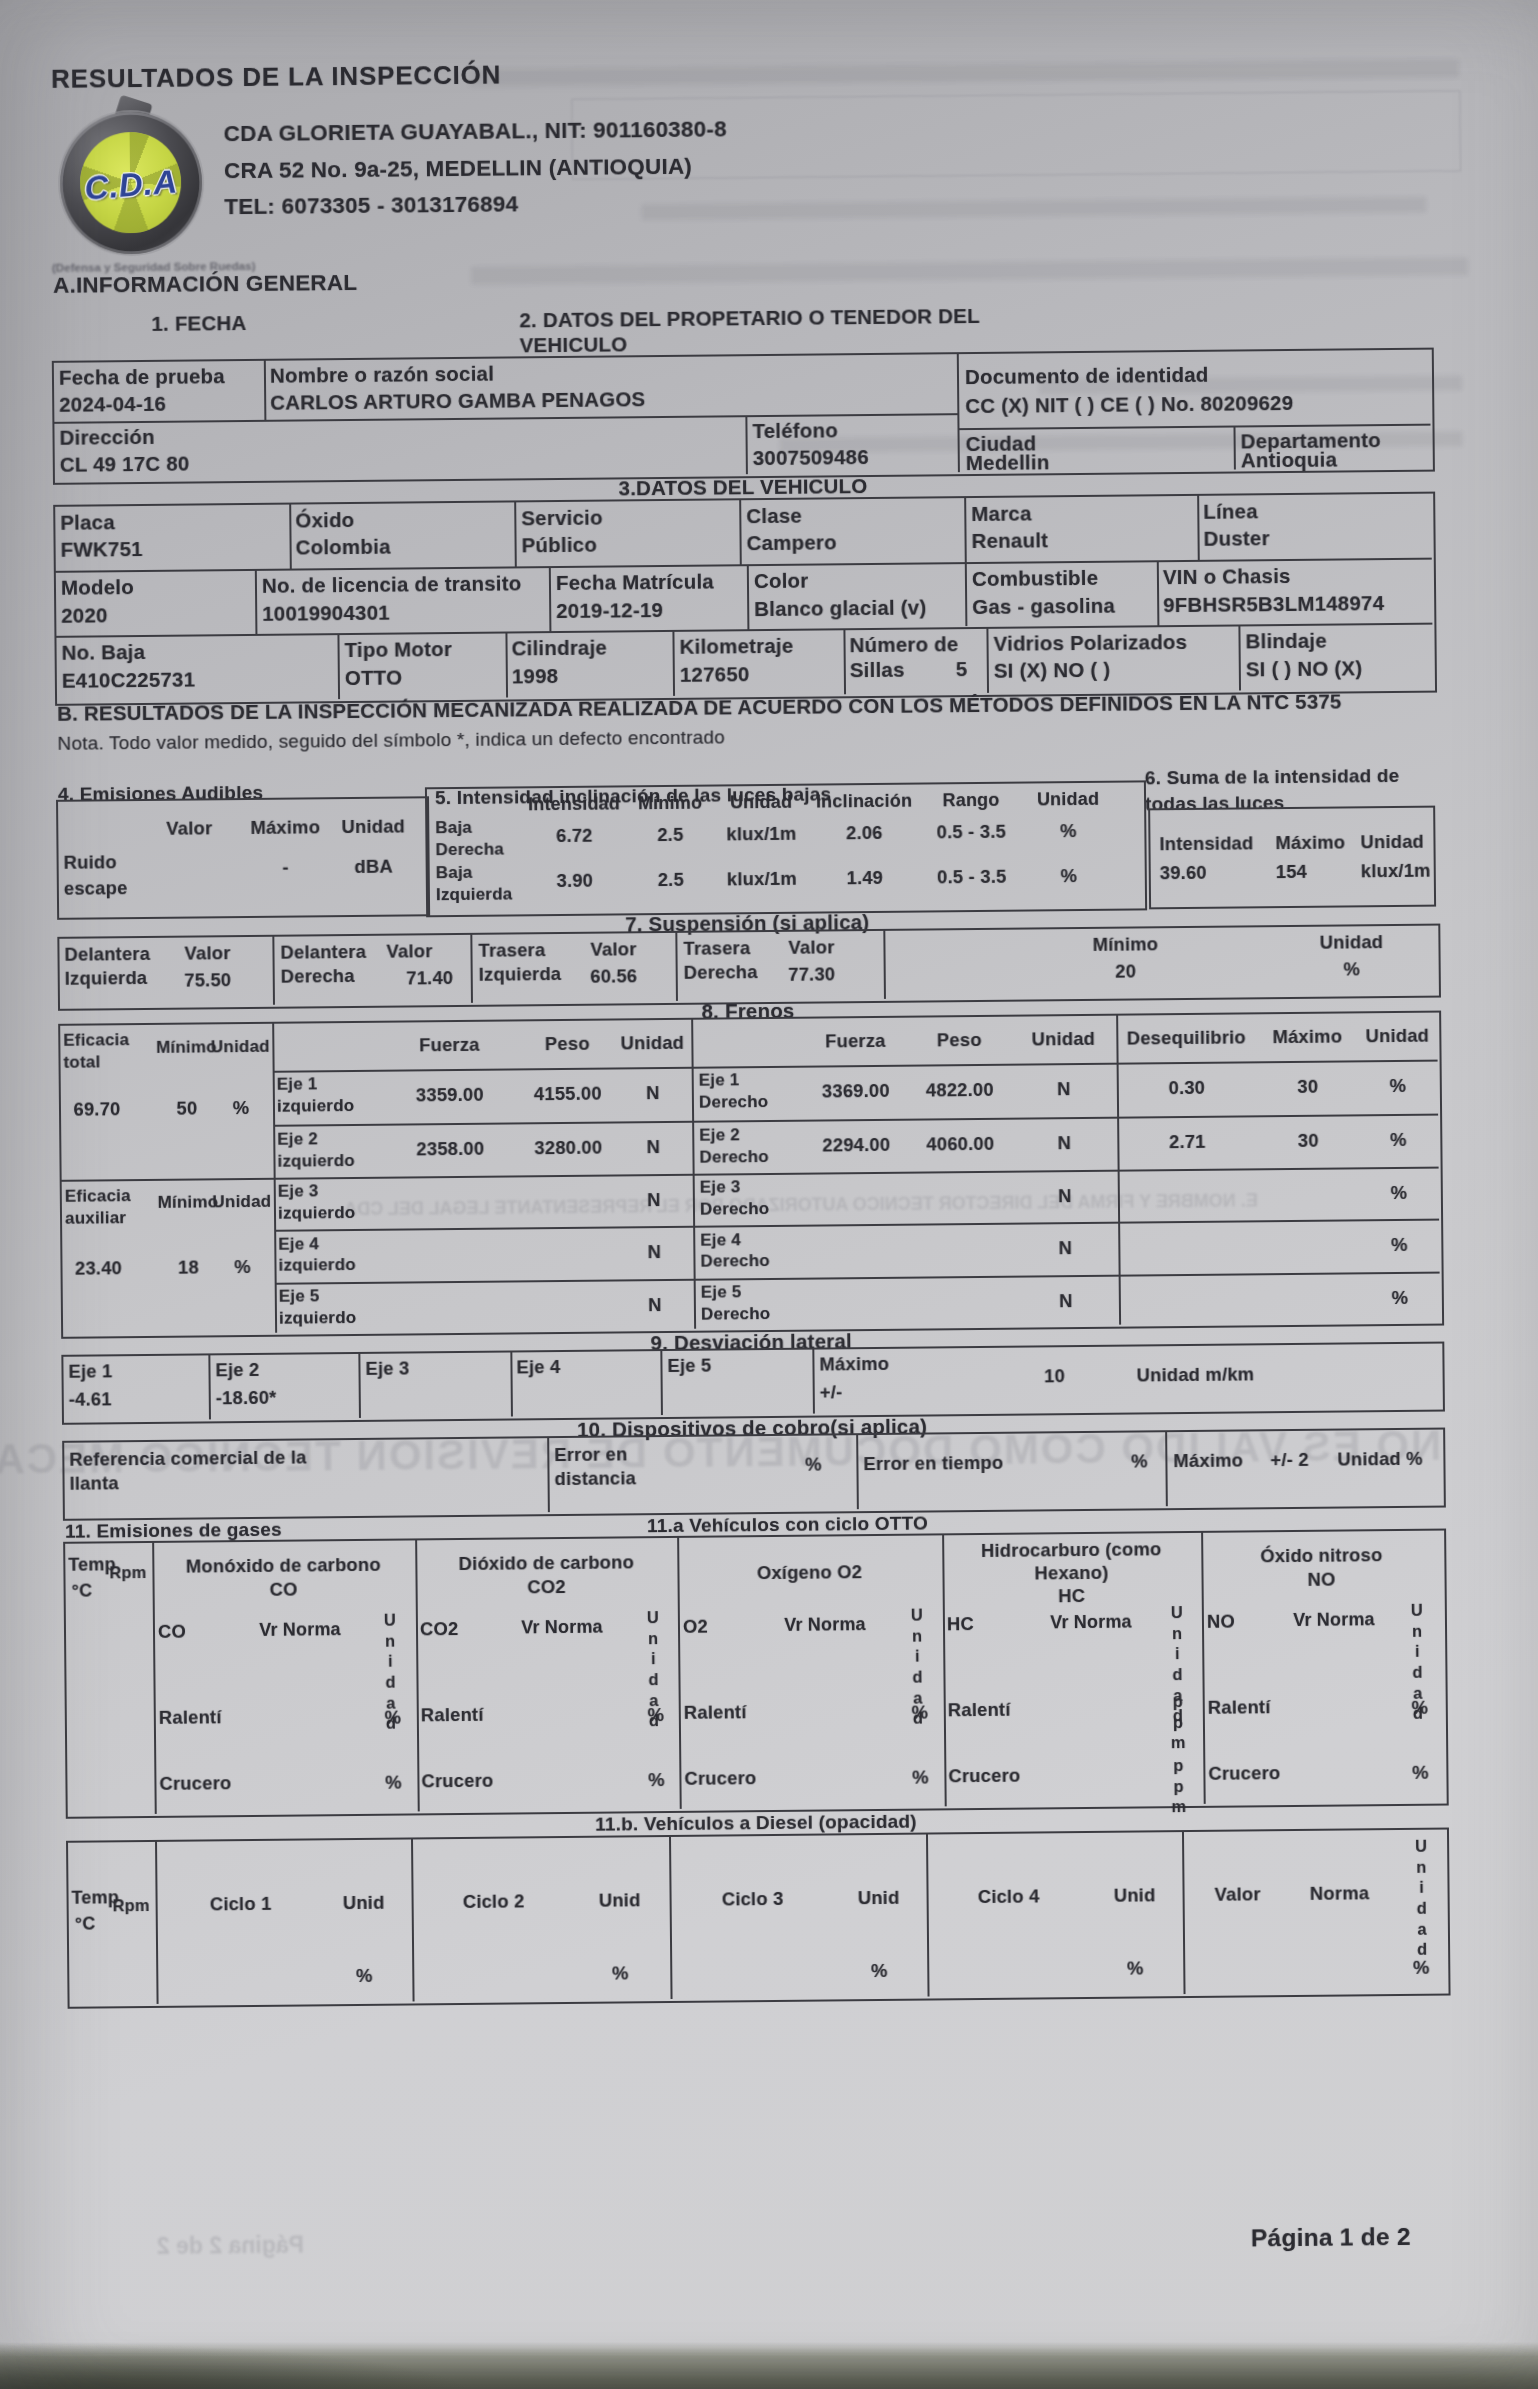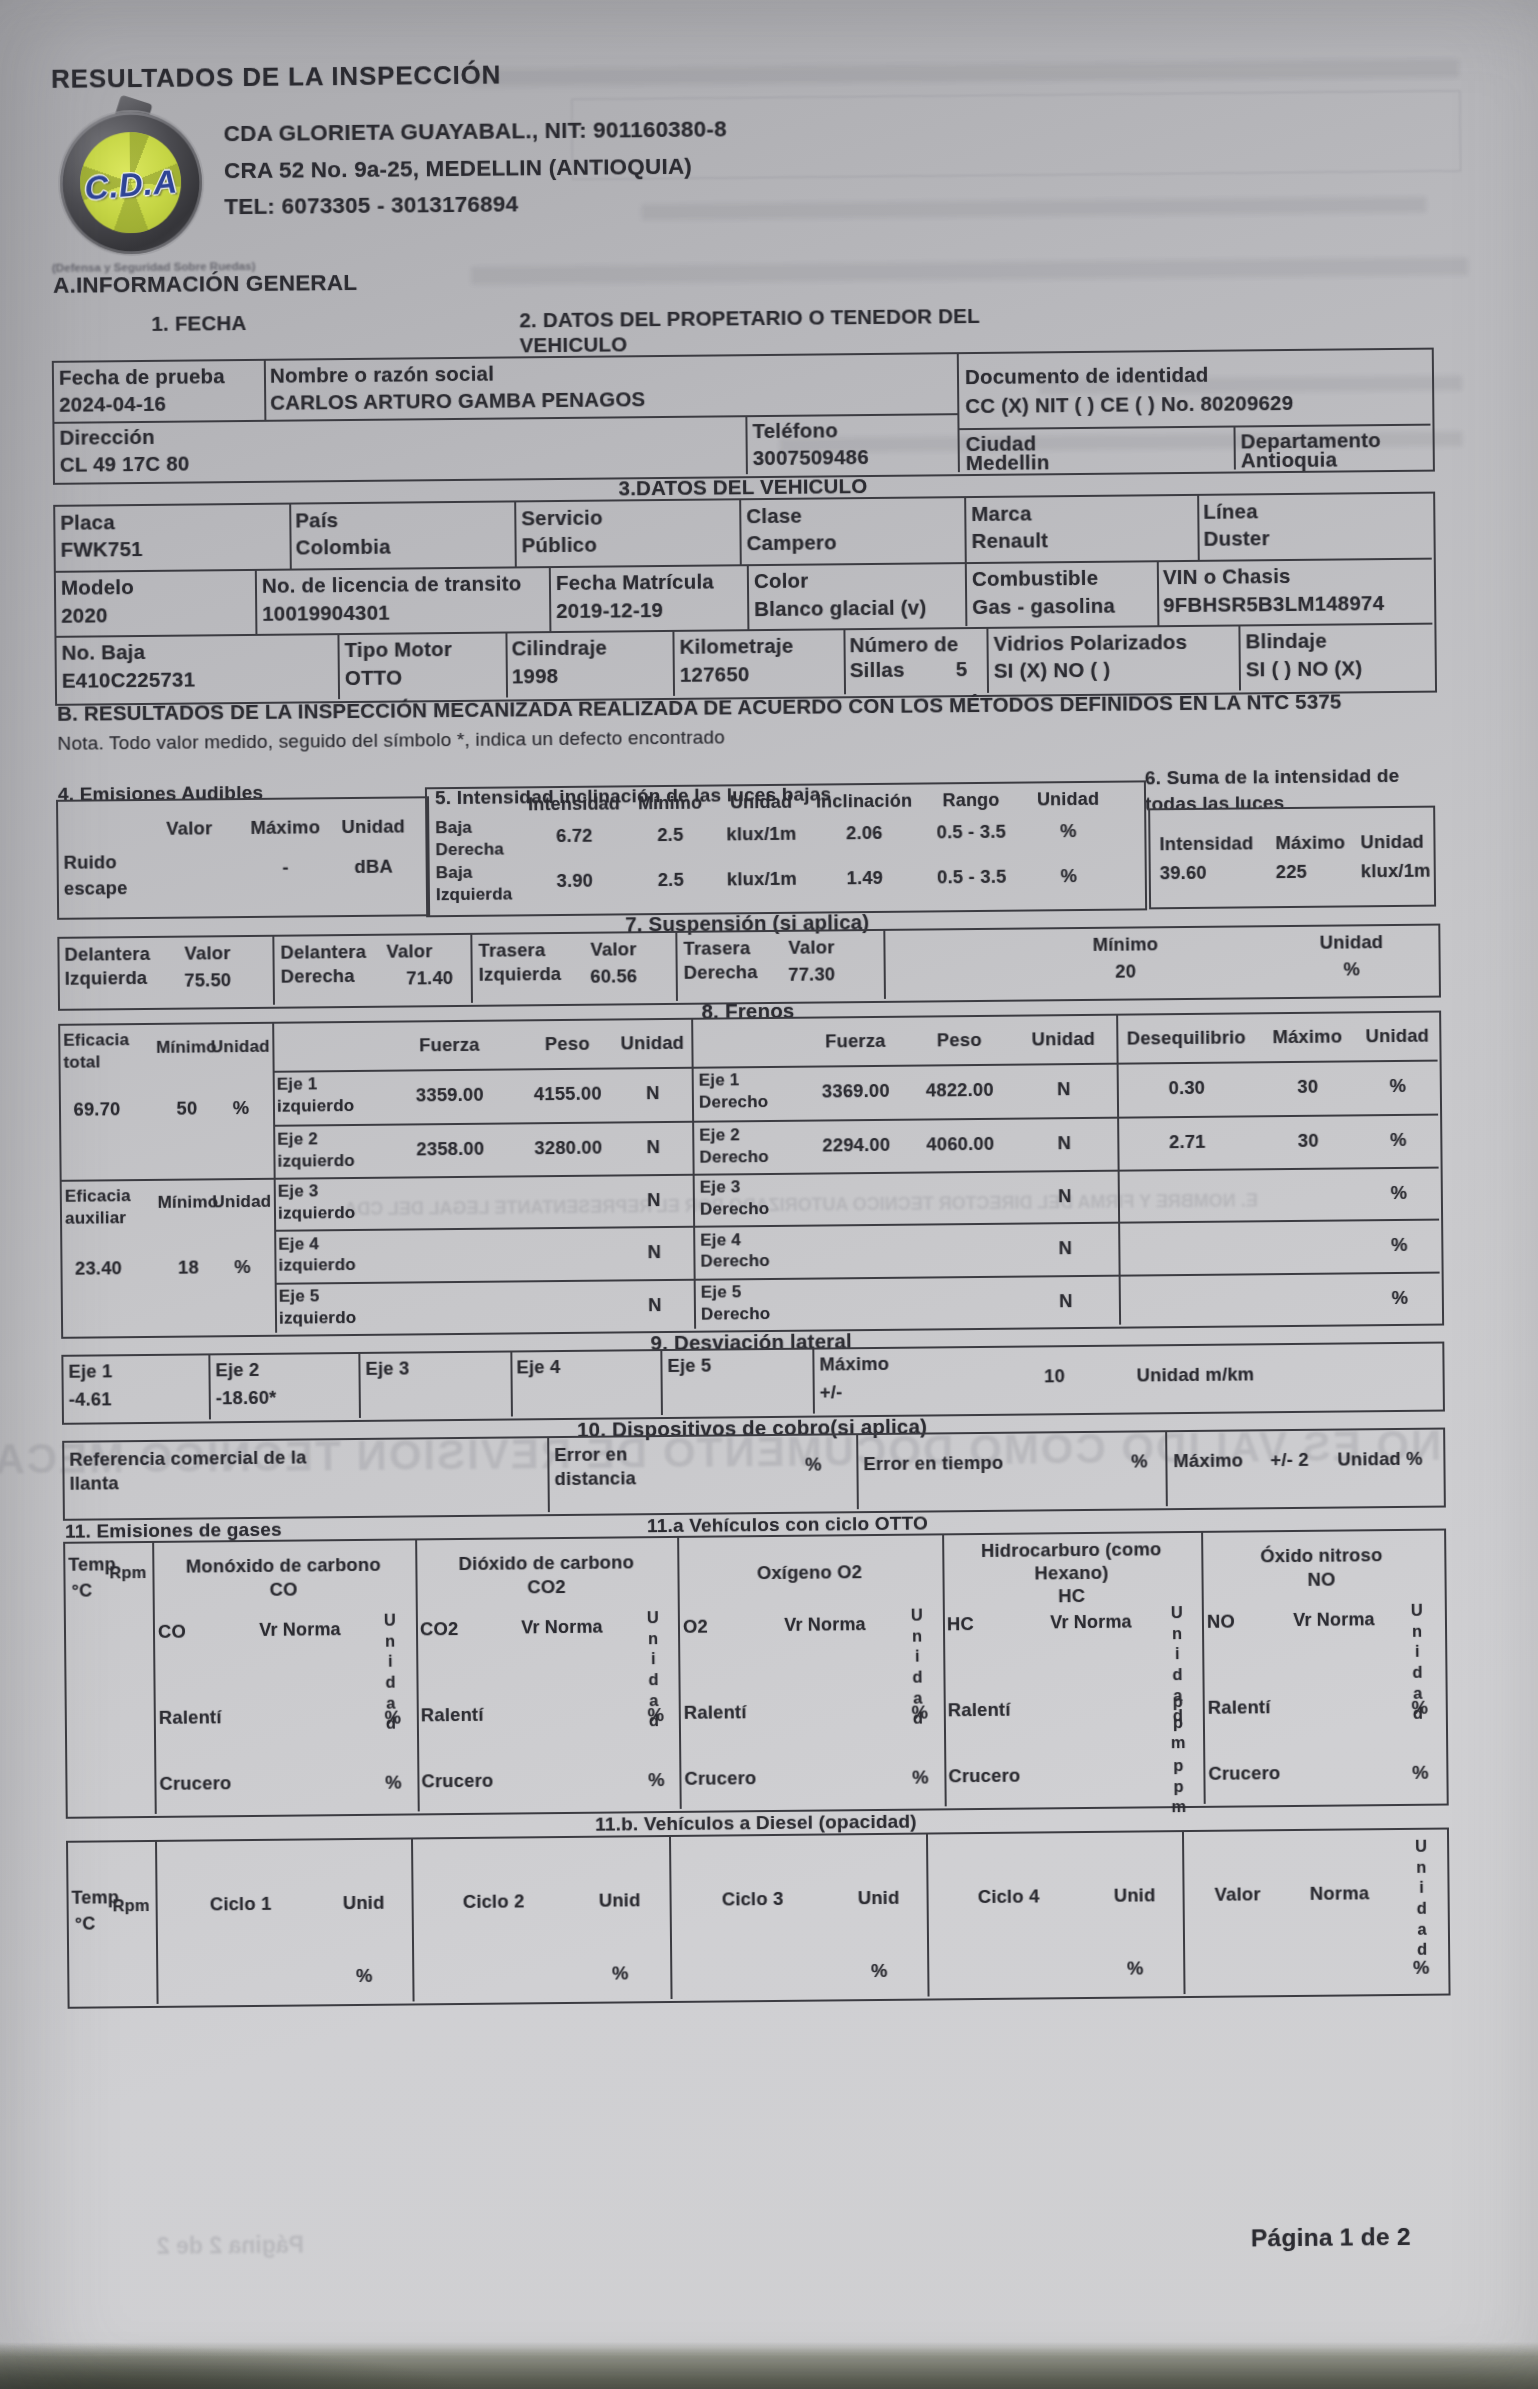--- a/index.html
+++ b/index.html
@@ -115,21 +115,21 @@
   <div class="vl" style="left:751px;top:564px;height:65px"></div>
   <div class="vl" style="left:1161px;top:564px;height:65px"></div>
   <div class="vl" style="left:341px;top:629px;height:66px"></div>
   <div class="vl" style="left:509px;top:629px;height:66px"></div>
   <div class="vl" style="left:676px;top:629px;height:66px"></div>
   <div class="vl" style="left:847px;top:629px;height:66px"></div>
   <div class="vl" style="left:990px;top:629px;height:66px"></div>
   <div class="vl" style="left:1242px;top:629px;height:66px"></div>
   <div class="t" style="left:65px;top:504px">Placa</div>
   <div class="t" style="left:65px;top:531px">FWK751</div>
-  <div class="t" style="left:300px;top:504px">País</div>
+  <div class="t" style="left:300px;top:504px">Óxido</div>
   <div class="t" style="left:300px;top:531px">Colombia</div>
   <div class="t" style="left:526px;top:504px">Servicio</div>
   <div class="t" style="left:526px;top:531px">Público</div>
   <div class="t" style="left:751px;top:504px">Clase</div>
   <div class="t" style="left:751px;top:531px">Campero</div>
   <div class="t" style="left:976px;top:504px">Marca</div>
   <div class="t" style="left:976px;top:531px">Renault</div>
   <div class="t" style="left:1208px;top:504px">Línea</div>
   <div class="t" style="left:1208px;top:531px">Duster</div>
   <div class="t" style="left:65px;top:569px">Modelo</div>
@@ -199,21 +199,21 @@
   <div class="t s27 c" style="left:763px;top:868px">klux/1m</div>
   <div class="t s27 c" style="left:866px;top:868px">1.49</div>
   <div class="t s27 c" style="left:973px;top:868px">0.5 - 3.5</div>
   <div class="t s27 c" style="left:1070px;top:868px">%</div>
 
   <div class="box" style="left:1150px;top:812px;width:283px;height:97px"></div>
   <div class="t s27" style="left:1161px;top:837px">Intensidad</div>
   <div class="t s27" style="left:1277px;top:837px">Máximo</div>
   <div class="t s27" style="left:1362px;top:837px">Unidad</div>
   <div class="t s27" style="left:1161px;top:866px">39.60</div>
-  <div class="t s27" style="left:1277px;top:866px">225</div>
+  <div class="t s27" style="left:1277px;top:866px">154</div>
   <div class="t s27" style="left:1362px;top:866px">klux/1m</div>
 
   <div class="t c" style="left:748px;top:911px">7. Suspensión (si aplica)</div>
   <div class="box" style="left:58px;top:930px;width:1379px;height:70px"></div>
   <div class="vl" style="left:273px;top:930px;height:70px"></div>
   <div class="vl" style="left:471px;top:930px;height:70px"></div>
   <div class="vl" style="left:676px;top:930px;height:70px"></div>
   <div class="vl" style="left:884px;top:930px;height:70px"></div>
   <div class="t s27" style="left:65px;top:937px">Delantera</div>
   <div class="t s27" style="left:65px;top:961px">Izquierda</div>

